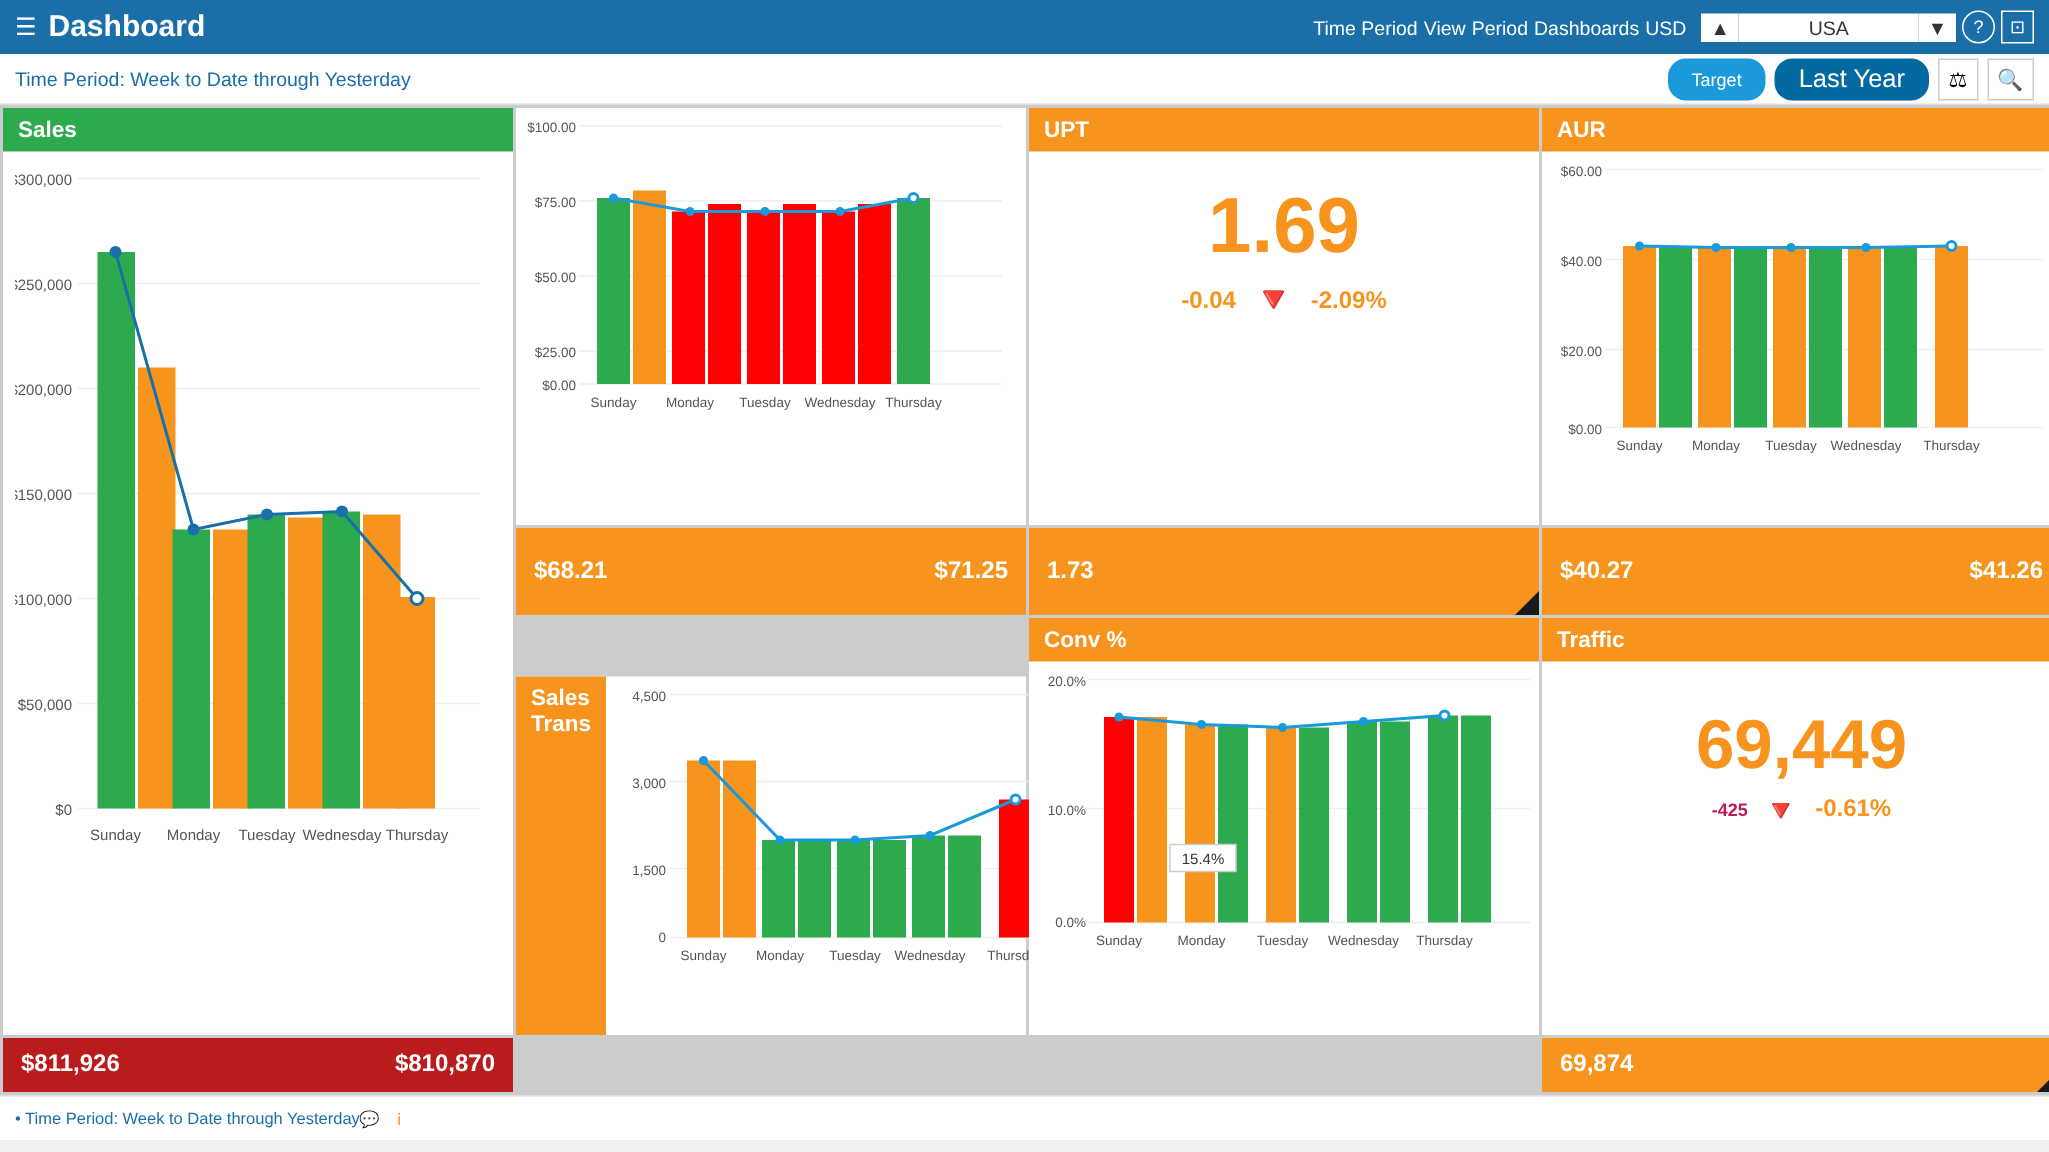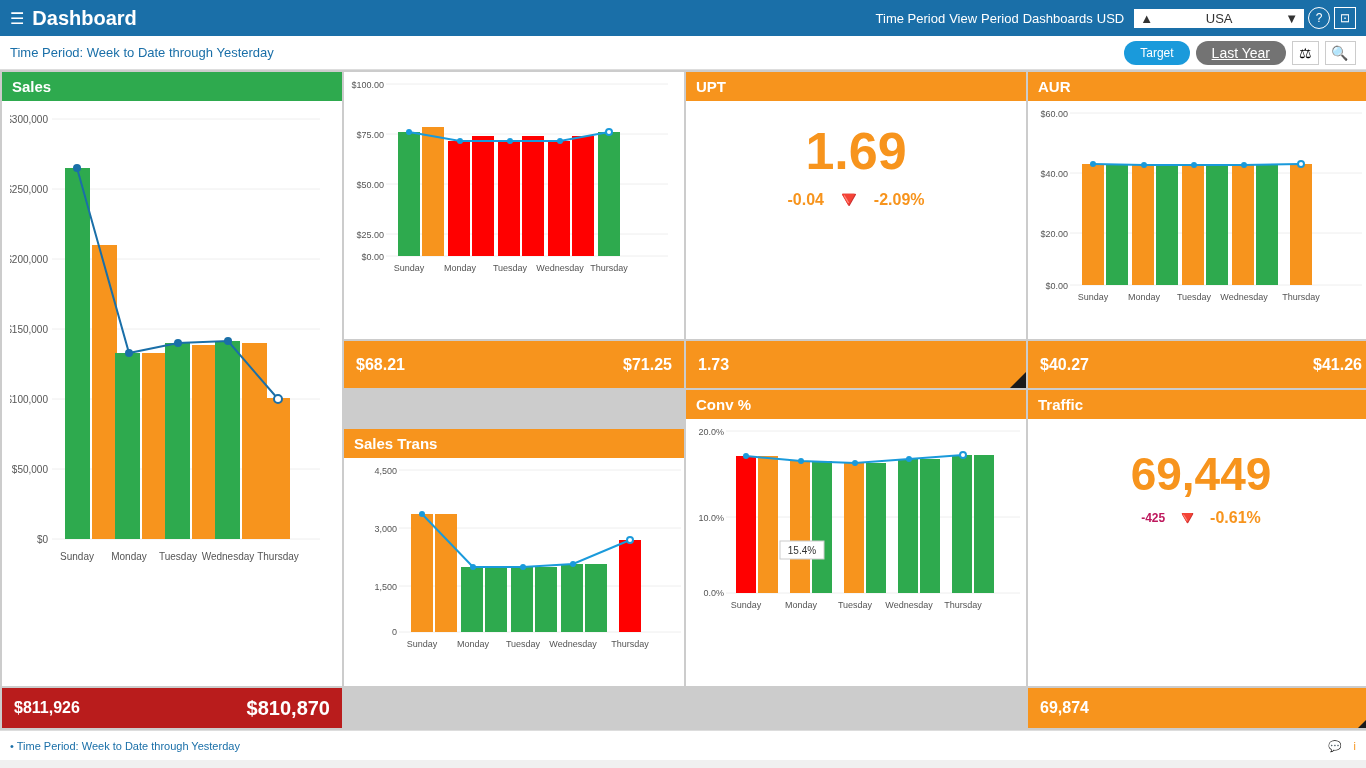--- a/index.html
+++ b/index.html
@@ -29,40 +29,40 @@
       background: white;
       height: 34px;
       display: flex;
       align-items: center;
       padding: 0 10px;
       border-bottom: 1px solid #ddd;
     }
     .subheader-period { color: #1a6fa8; font-size: 13px; }
     .subheader-buttons { margin-left: auto; display: flex; gap: 6px; }
     .btn-target { background: #1a9adb; color: white; border: none; border-radius: 12px; padding: 4px 16px; font-size: 12px; cursor: pointer; }
-    .btn-lastyear { background: #737373; color: white; border: none; border-radius: 12px; padding: 4px 16px; font-size: 14px; cursor: pointer; text-decoration: underline; }
+    .btn-lastyear { background: #0369a1; color: white; border: none; border-radius: 12px; padding: 4px 16px; font-size: 17px; cursor: pointer; }
     .btn-icon { background: white; border: 1px solid #ccc; padding: 3px 6px; cursor: pointer; font-size: 14px; }
     .widget-header { padding: 6px 10px; font-size: 15px; font-weight: bold; color: white; }
     .widget-header.green { background: #2eaa4e; }
     .widget-header.orange { background: #f7941d; }
     .upt-big { text-align: center; padding: 20px; }
     .upt-number { font-size: 52px; color: #f7941d; font-weight: bold; }
     .upt-change { display: flex; align-items: center; justify-content: center; gap: 10px; padding: 5px 0; }
     .upt-minus { color: #f7941d; font-size: 16px; font-weight: bold; }
     .upt-arrow { color: #f7941d; font-size: 24px; }
     .upt-pct { color: #f7941d; font-size: 16px; font-weight: bold; }
 
     
     .traffic-number { font-size: 46px; color: #f7941d; font-weight: bold; text-align: center; padding: 20px 0 5px 0; }
     .traffic-change { display: flex; align-items: center; justify-content: center; gap: 10px; }
 
     
     svg { display: block; }
 
-    .footer { background: white; height: 30px; display: flex; align-items: center; padding: 0 10px; font-size: 11px; color: #1a6fa8; border-top: 1px solid #ddd; justify-content: space-between; }
+    .footer { background: white; height: 30px; display: flex; align-items: center; padding: 0 10px; font-size: 11px; color: #1a6fa8; border-top: 1px solid #ddd; justify-content: flex-start; }
 
     .corner-flag { position: absolute; bottom: 0; right: 0; width: 0; height: 0; border-style: solid; border-width: 0 0 16px 16px; border-color: transparent transparent #1a1a1a transparent; }
   </style>
 </head>
 <body>
 
 <div class="header">
   <span class="header-menu-icon">☰</span>
   <span class="header-title">Dashboard</span>
   <div class="header-nav">
@@ -245,23 +245,23 @@
   <div style="grid-column:3; grid-row:2; background:#f7941d; display:flex; align-items:center; justify-content:space-between; padding:0 12px; position:relative;">
     <span style="color:white;font-size:16px;font-weight:bold;">1.73</span>
     <div class="corner-flag"></div>
   </div>
 
   <div style="grid-column:4; grid-row:2; background:#f7941d; display:flex; align-items:center; justify-content:space-between; padding:0 12px;">
     <span style="color:white;font-size:16px;font-weight:bold;">$40.27</span>
     <span style="color:white;font-size:16px;font-weight:bold;">$41.26</span>
   </div>
 
-  <div style="grid-column:2; grid-row:3; background:white; display:flex; flex-direction:column;margin-top:39px;">
+  <div style="grid-column:2; grid-row:3; background:white; display:flex; flex-direction:row;margin-top:39px;">
     <div class="widget-header orange">Sales Trans</div>
-    <div style="flex:1; padding:2px 17px;text-align:right;">
+    <div style="flex:1; padding:2px 4px;text-align:right;">
       <svg width="330" height="195">
         <text x="36" y="14" font-size="9" text-anchor="end" fill="#555">4,500</text>
         <text x="36" y="72" font-size="9" text-anchor="end" fill="#555">3,000</text>
         <text x="36" y="130" font-size="9" text-anchor="end" fill="#555">1,500</text>
         <text x="36" y="175" font-size="9" text-anchor="end" fill="#555">0</text>
         <line x1="38" y1="10" x2="320" y2="10" stroke="#eee" stroke-width="1"></line>
         <line x1="38" y1="68" x2="320" y2="68" stroke="#eee" stroke-width="1"></line>
         <line x1="38" y1="126" x2="320" y2="126" stroke="#eee" stroke-width="1"></line>
         <line x1="38" y1="172" x2="320" y2="172" stroke="#eee" stroke-width="1"></line>
 
@@ -345,21 +345,21 @@
       <div class="traffic-change">
         <span style="color:#be185d;font-size:12px;font-weight:bold;text-align:center;">-425</span>
         <span style="color:#f7941d;font-size:20px;">🔻</span>
         <span style="color:#f7941d;font-size:16px;font-weight:bold;">-0.61%</span>
       </div>
     </div>
   </div>
 
   <div style="grid-column:1; grid-row:4; background:#b91c1c; display:flex; align-items:center; justify-content:space-between; padding:0 12px;">
     <span style="color:white;font-size:16px;font-weight:bold;">$811,926</span>
-    <span style="color:white;font-size:20px;font-weight:bold;">$810,870</span>
+    <span style="color:white;font-size:16px;font-weight:bold;">$810,870</span>
   </div>
 
 
 
   <div style="grid-column:4; grid-row:4; background:#f7941d; display:flex; align-items:center; justify-content:space-between; padding:0 12px; position:relative;">
     <span style="color:white;font-size:16px;font-weight:bold;">69,874</span>
     <div class="corner-flag"></div>
   </div>
 
 </div>

